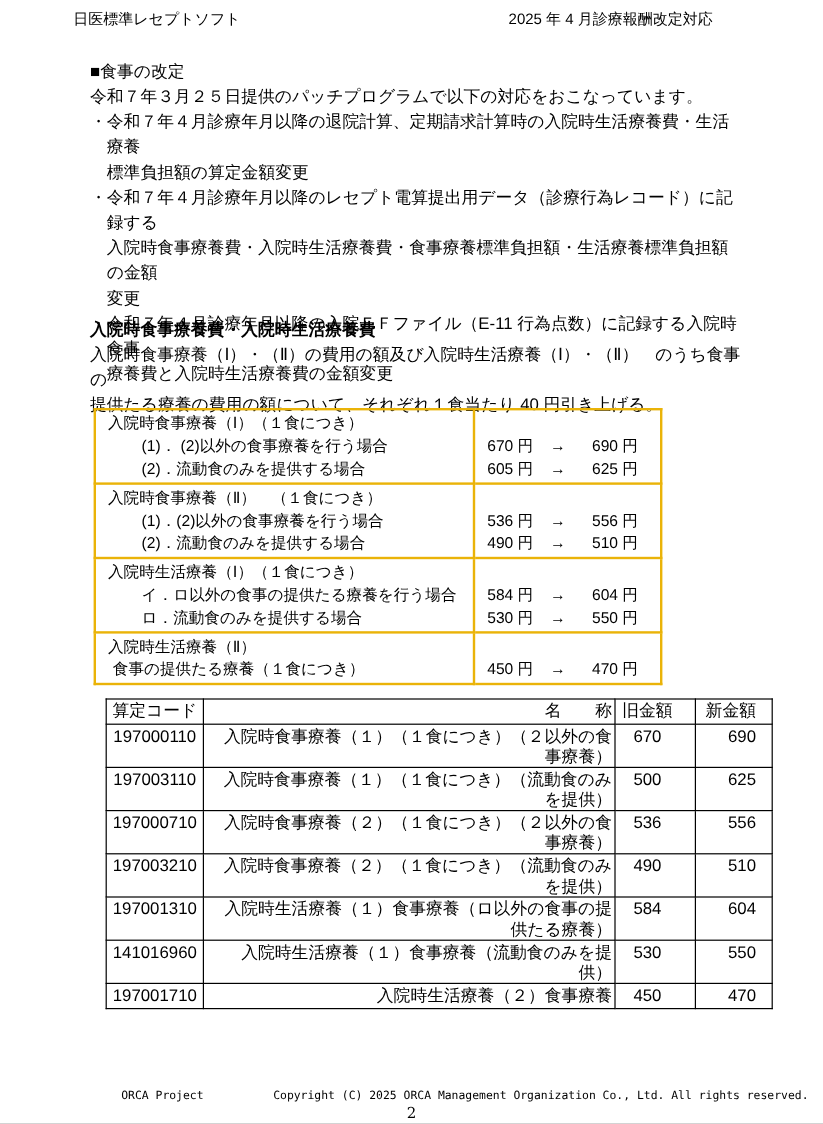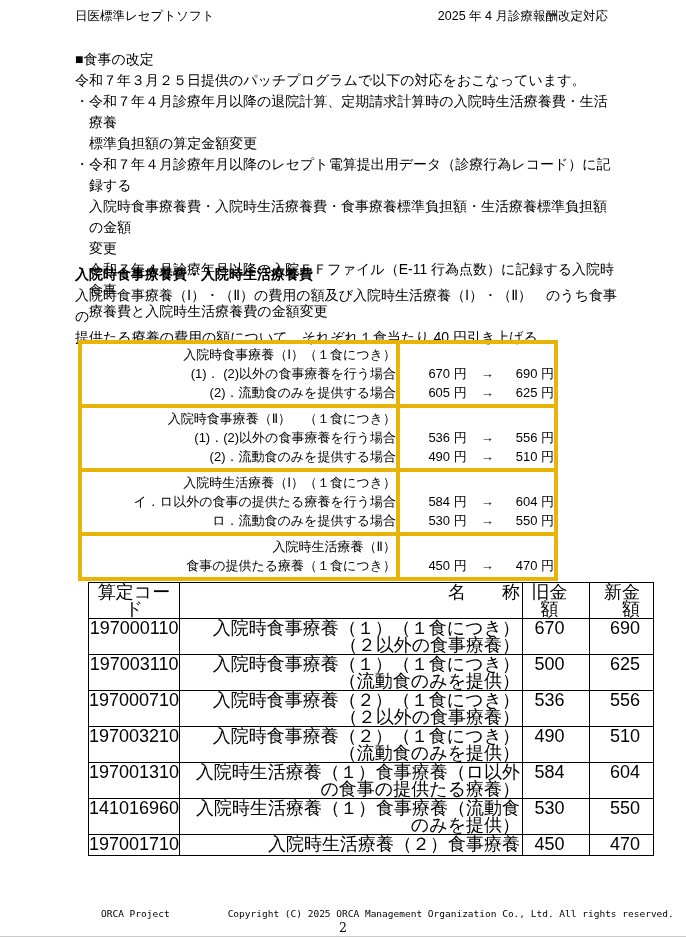--- a/index.html
+++ b/index.html
@@ -1,45 +1,45 @@
 <!DOCTYPE html>
 <html><head>
 <meta charset="utf-8">
 <style>
   html,body{margin:0;padding:0;background:#fff;}
   .page{position:relative;width:686px;height:937px;background:#ffffff;
         font-family:"Liberation Sans",sans-serif;color:#000;overflow:hidden;}
 
-  .doc-header{position:absolute;top:8px;left:75px;width:533px;
+  .doc-header{position:absolute;top:8px;left:61px;width:533px;
               display:flex;justify-content:space-between;font-size:12.5px;line-height:16px;}
 
   .sec1{position:absolute;top:49px;left:75px;width:545px;font-size:14px;line-height:21px;}
   .bullet{padding-left:14px;text-indent:-14px;white-space:pre-line;}
   .prewrap{white-space:pre-line;}
 
   .sec2{position:absolute;top:264px;left:75px;width:545px;font-size:14px;line-height:21px;}
   .sec2 .ttl{font-weight:bold;}
 
   table{border-collapse:collapse;}
   td,th{margin:0;}
 
   
   .t1{position:absolute;top:340px;left:78px;font-size:13px;}
-  .t1 td{border:4px solid #eab308;vertical-align:top;padding:1px 0 2px 0;text-align:right;}
+  .t1 td{border:2px solid #eab308;vertical-align:top;padding:1px 0 2px 0;}
   .t1 .c-name{width:314px;}
   .t1 .c-price{width:154px;}
   .t1 .ln{line-height:19px;height:19px;white-space:nowrap;overflow:hidden;}
   .t1 .ttl{padding-left:10px;}
   .t1 .sub{padding-left:38px;}
   .t1 .sub2{padding-left:14px;}
   .t1 .c-price .ln{padding-left:10px;}
   .t1 .arrow{display:inline-block;margin:0 22px 0 14px;}
 
   
-  .t2{position:absolute;top:582px;left:88px;font-size:18px;}
+  .t2{position:absolute;top:582px;left:88px;font-size:14px;}
   .t2 th,.t2 td{border:1px solid #000;padding:0;line-height:17px;vertical-align:top;padding-top:1px;}
   .t2 th{font-weight:normal;text-align:center;height:19px;}
   .t2 td{height:19px;}
   .t2 .code{width:80px;text-align:center;}
   .t2 .name{width:334px;text-align:right;padding-left:6px;padding-right:2px;}
   .t2 .old{width:53px;text-align:center;padding-right:13px;margin-top:15px;}
   .t2 .new{width:50px;text-align:right;padding-right:13px;}
 
   .footer{position:absolute;top:908px;left:75px;white-space:nowrap;
           font-family:"DejaVu Sans Mono",monospace;font-size:9.5px;margin-left:26px;}

